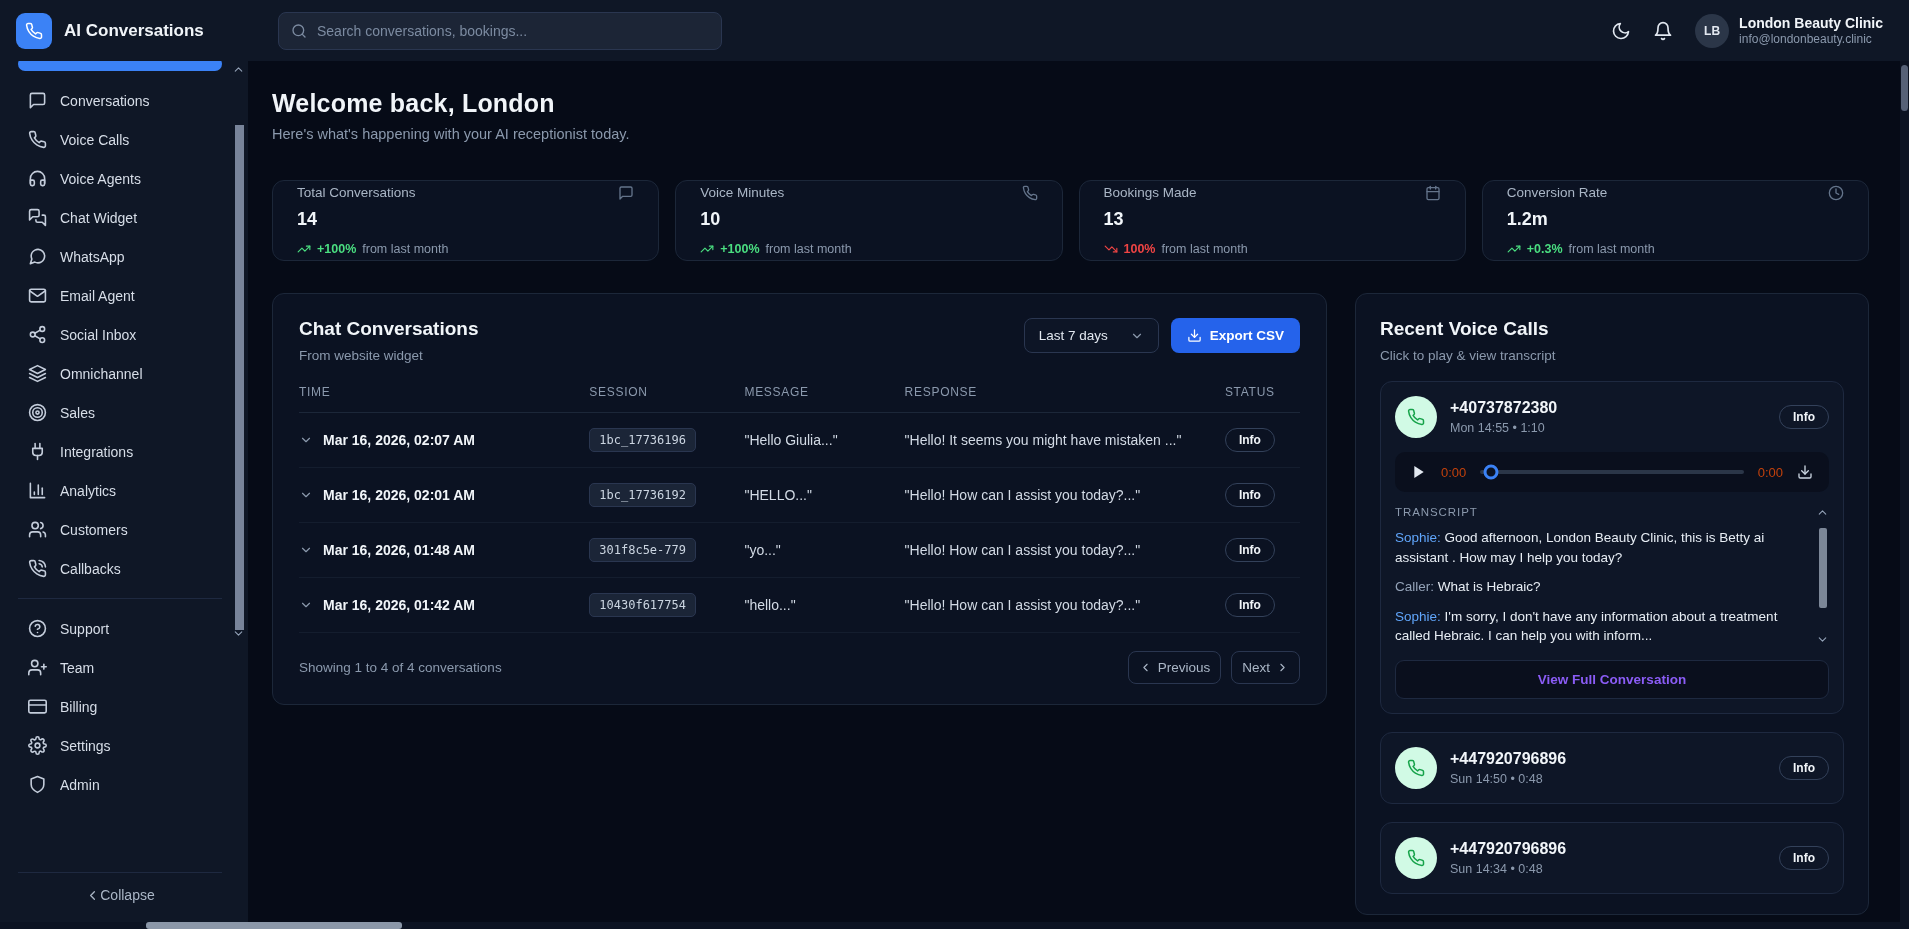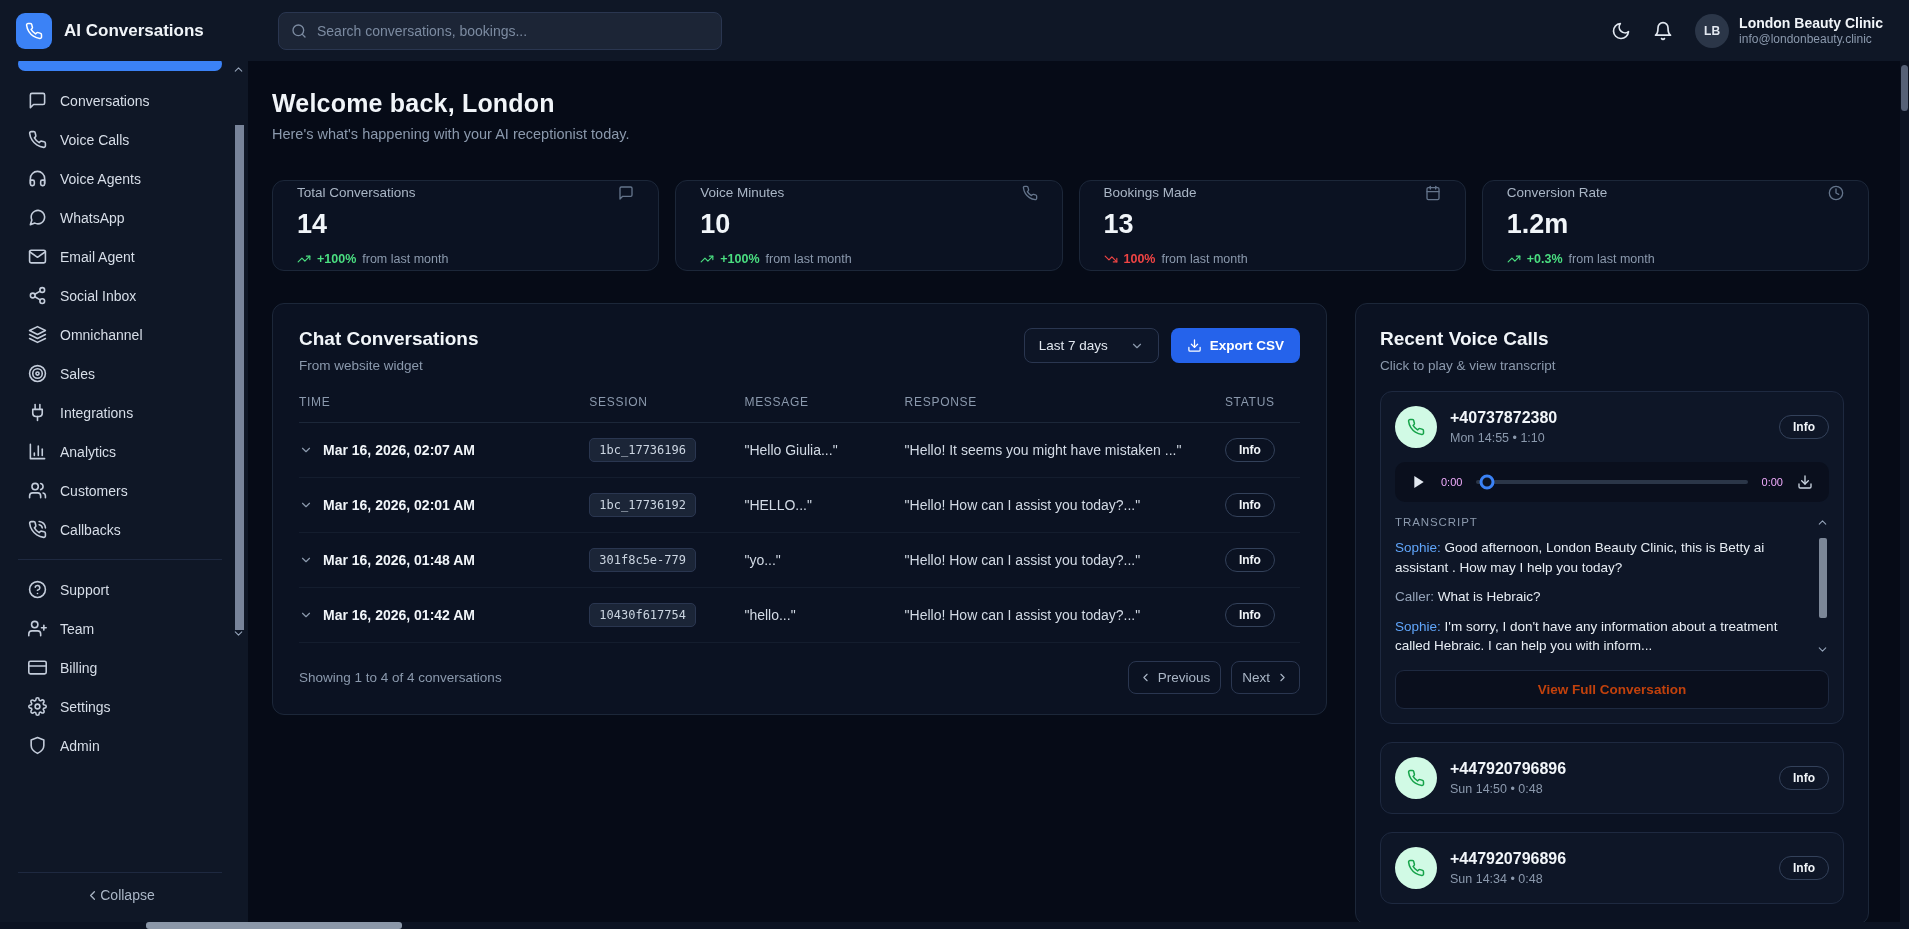--- a/index.html
+++ b/index.html
@@ -53,21 +53,21 @@
   
   .main { flex:1; padding:28px 40px 0 24px; overflow:hidden; }
   .welcome-title { font-size:25px; font-weight:bold; letter-spacing:.2px; }
   .welcome-sub { margin-top:8px; font-size:14.5px; color:#8b99ad; }
 
   .stats { display:grid; grid-template-columns:repeat(4,1fr); gap:16px; margin-top:38px; }
   .stat-card { background:#0b1222; border:1px solid #1c2739; border-radius:12px; padding:4px 24px; }
   .stat-top { display:flex; justify-content:space-between; align-items:flex-start; }
   .stat-label { font-size:13.5px; color:#aab6c6; }
   .stat-icon { color:#64748b; }
-  .stat-value { font-size:27px; font-weight:bold; margin-top:8px; }
+  .stat-value { font-size:18px; font-weight:bold; margin-top:8px; }
   .stat-trend { margin-top:12px; display:flex; align-items:center; gap:6px; font-size:12.5px; color:#8b99ad; }
   .trend-up { color:#4ade80; } .trend-down { color:#ef4444; }
   .trend-pct-up { color:#4ade80; font-weight:bold; }
   .trend-pct-down { color:#ef4444; font-weight:bold; }
 
   .row2 { display:grid; grid-template-columns:1fr 514px; gap:28px; margin-top:32px; align-items:start; }
 
   
   .panel { background:#0b1222; border:1px solid #1c2739; border-radius:12px; }
   .chat-panel { padding:24px 26px 20px; }
@@ -106,36 +106,36 @@
   .call-card { background:#0e1627; border:1px solid #1e2940; border-radius:12px; padding:14px; margin-top:18px; }
   .call-head { display:flex; align-items:center; gap:13px; }
   .call-avatar { width:42px; height:42px; border-radius:50%; background:#d1fae5; color:#16a34a;
                  display:flex; align-items:center; justify-content:center; flex:none; }
   .call-number { font-size:16px; font-weight:bold; }
   .call-meta { font-size:12.5px; color:#8b99ad; margin-top:4px; }
   .call-info { margin-left:auto; }
   .player { margin-top:14px; background:#0a0f1d; border-radius:10px; display:flex; align-items:center;
             gap:14px; padding:12px 16px; }
   .play-btn { color:#e2e8f0; cursor:pointer; }
-  .ptime { font-size:11px; color:#f0abfc; }
+  .ptime { font-size:13px; color:#c2410c; }
   .ptrack { flex:1; height:4px; background:#2b3648; border-radius:2px; position:relative; cursor:pointer; }
   .pthumb { position:absolute; top:50%; left:4%; transform:translate(-50%,-50%); width:15px; height:15px;
             border-radius:50%; background:#0b1222; border:3px solid #3b82f6; }
   .dl-btn { color:#cbd5e1; cursor:pointer; }
 
   .transcript { margin-top:14px; position:relative; padding-right:22px; }
   .tr-label { font-size:11.5px; letter-spacing:.08em; color:#8b99ad; }
   .tr-msg { font-size:13.5px; line-height:1.45; margin-top:10px; color:#e7edf4; }
   .sp-blue { color:#60a5fa; }
   .sp-gray { color:#94a3b8; }
   .tr-scroll { position:absolute; right:0; top:0; height:100%; width:14px; }
   .tr-chev { position:absolute; right:0; color:#94a3b8; }
   .tr-thumb { position:absolute; right:2px; top:22px; width:8px; height:80px; background:#7c8798; border-radius:2px; }
   .view-full { margin-top:14px; width:100%; background:#0a0f1d; border:1px solid #1e2940; border-radius:9px;
-               padding:11px 0; color:#c2410c; font-size:13.5px; font-weight:bold; cursor:pointer;
+               padding:11px 0; color:#8b5cf6; font-size:13.5px; font-weight:bold; cursor:pointer;
                font-family:"Liberation Sans", sans-serif; }
 
   
   .v-scrollbar { position:absolute; right:0; top:61px; width:9px; height:868px; background:#0c1322; }
   .v-thumb { position:absolute; top:4px; left:1px; width:7px; height:46px; background:#566177; border-radius:4px; }
   .h-scrollbar { position:absolute; left:0; bottom:0; height:7px; width:100%; background:#0c1322; }
   .h-thumb { position:absolute; left:146px; top:0; height:7px; width:256px; background:#8b97a8; border-radius:3px; }
 </style>
 </head>
 <body>
@@ -204,20 +204,29 @@
         <span>Voice Calls</span>
       </div>
       <div class="nav-item">
         <span class="nicon">
             <svg class="ic" width="19" height="19" viewBox="0 0 24 24">
               <path d="M3 18v-6a9 9 0 0 1 18 0v6"></path>
               <path d="M21 19a2 2 0 0 1-2 2h-1a2 2 0 0 1-2-2v-3a2 2 0 0 1 2-2h3zM3 19a2 2 0 0 0 2 2h1a2 2 0 0 0 2-2v-3a2 2 0 0 0-2-2H3z"></path>
             </svg>
           </span>
         <span>Voice Agents</span>
+      </div>
+      <div class="nav-item">
+        <span class="nicon">
+            <svg class="ic" width="19" height="19" viewBox="0 0 24 24">
+              <path d="M14 9a2 2 0 0 1-2 2H6l-4 4V4a2 2 0 0 1 2-2h8a2 2 0 0 1 2 2z"></path>
+              <path d="M18 9h2a2 2 0 0 1 2 2v11l-4-4h-6a2 2 0 0 1-2-2v-1"></path>
+            </svg>
+          </span>
+        <span>Chat Widget</span>
       </div>
       <div class="nav-item">
         <span class="nicon">
             <svg class="ic" width="19" height="19" viewBox="0 0 24 24">
               <path d="M21 11.5a8.38 8.38 0 0 1-.9 3.8 8.5 8.5 0 0 1-7.6 4.7 8.38 8.38 0 0 1-3.8-.9L3 21l1.9-5.7a8.38 8.38 0 0 1-.9-3.8 8.5 8.5 0 0 1 4.7-7.6 8.38 8.38 0 0 1 3.8-.9h.5a8.48 8.48 0 0 1 8 8z"></path>
             </svg>
           </span>
         <span>WhatsApp</span>
       </div>
       <div class="nav-item">

